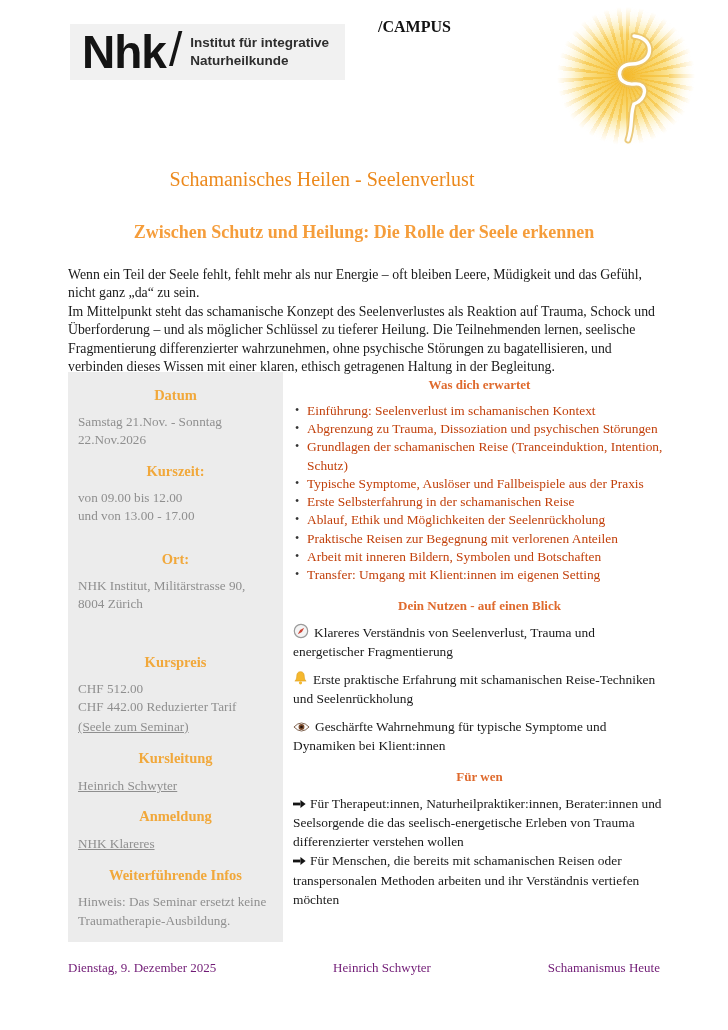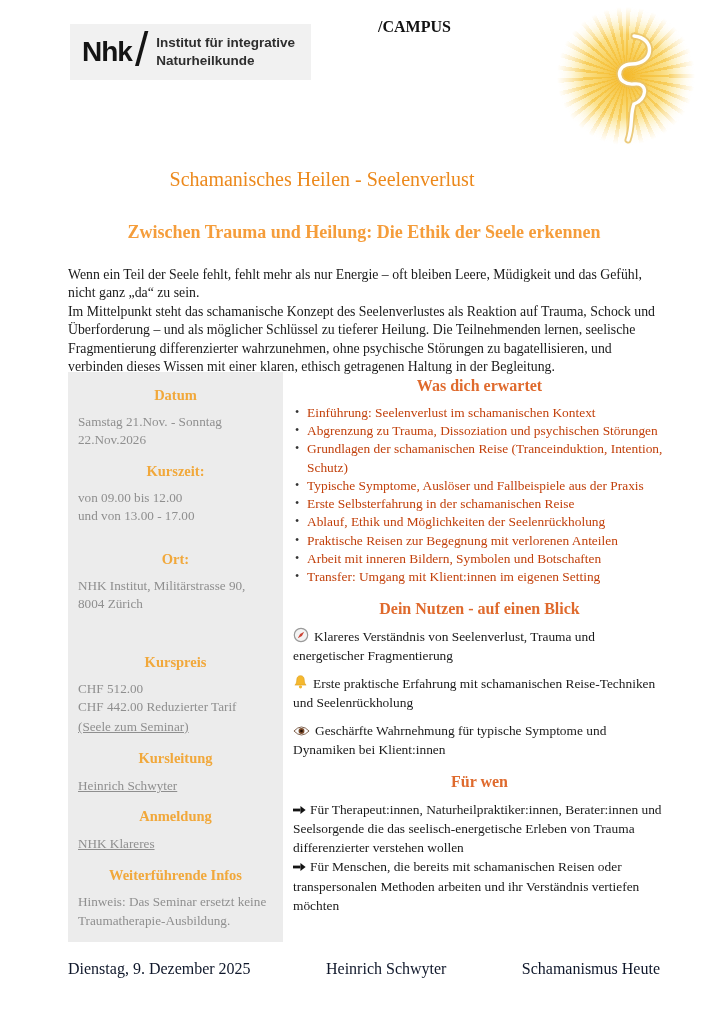--- a/index.html
+++ b/index.html
@@ -9,21 +9,21 @@
   }
 
   
   .logo-box {
     position:absolute; left:70px; top:24px; height:56px;
     background:#f1f1f1; display:flex; align-items:center;
     padding:0 16px 0 12px; box-sizing:border-box;
   }
   .logo-abbr {
     font-family:"Liberation Sans", sans-serif; font-weight:bold;
-    font-size:28px; color:#141414; letter-spacing:-1px; line-height:1;
+    font-size:46px; color:#141414; letter-spacing:-1px; line-height:1;
   }
   .logo-slash {
     font-family:"Liberation Sans", sans-serif; font-weight:300;
     font-size:48px; color:#141414; line-height:0.9; margin:0 8px 4px 3px;
   }
   .logo-text {
     font-family:"Liberation Sans", sans-serif; font-weight:bold;
     font-size:13.5px; color:#2e2e2e; line-height:1.3;
   }
   .campus {
@@ -69,38 +69,38 @@
   .side-h.gap-lg { margin-top:40px; }
   .side-t { color:#8f8f8f; font-size:13.2px; line-height:1.4; margin:0; }
   .side-link {
     color:#8f8f8f; font-size:13.2px; line-height:1.5;
     text-decoration:underline; display:inline-block; cursor:pointer;
   }
 
   .maincol { flex:1; min-width:0; }
   .main-h {
     color:#df6a2d; font-weight:bold; text-align:center;
-    font-size:16px; margin:5px 0 9px;
+    font-size:13px; margin:5px 0 9px;
   }
   .bullets { list-style:none; margin:0 0 4px; padding:0;
              font-size:13.4px; line-height:1.36; color:#c2410c; }
   .bullets li { position:relative; padding-left:14px; }
   .bullets li::before { content:"•"; position:absolute; left:2px; top:0; font-size:12px; color:#333; }
 
   .benefit { font-size:13.4px; line-height:1.42; margin:0 0 9px; color:#191919; }
   .b-icon { display:inline-block; vertical-align:-2px; margin-right:5px; }
 
   .aud { font-size:13.4px; line-height:1.42; margin:0; color:#191919; }
   .a-icon { display:inline-block; vertical-align:-1px; margin-right:4px; }
 
   
   .footer {
     position:absolute; left:68px; top:960px; width:592px;
     display:flex; justify-content:space-between;
-    color:#0f172a; font-size:16px;
+    color:#701a75; font-size:13px;
   }
 </style>
 </head>
 <body>
 
 <div class="page">
 
   <div class="logo-box">
     <span class="logo-abbr">Nhk</span>
     <span class="logo-slash">/</span>
@@ -114,21 +114,21 @@
 
   <div class="sunwrap">
     <div class="sun-glow"></div>
     <svg class="sun-squiggle" viewBox="0 0 165 140">
       <path d="M86 30 C108 32 106 58 84 58 C66 58 68 80 86 78 C101 76 99 94 86 98 C82 108 85 120 80 134" fill="none" stroke="#e7c269" stroke-width="7" stroke-linecap="round" opacity="0.85"></path>
       <path d="M86 30 C108 32 106 58 84 58 C66 58 68 80 86 78 C101 76 99 94 86 98 C82 108 85 120 80 134" fill="none" stroke="#ffffff" stroke-width="3.4" stroke-linecap="round"></path>
     </svg>
   </div>
 
   <div class="title">Schamanisches Heilen - Seelenverlust</div>
-  <div class="subtitle">Zwischen Trauma und Heilung: Die Ethik der Seele erkennen</div>
+  <div class="subtitle">Zwischen Schutz und Heilung: Die Rolle der Seele erkennen</div>
 
   <div class="intro">
     <p>Wenn ein Teil der Seele fehlt, fehlt mehr als nur Energie – oft bleiben Leere, Müdigkeit und das Gefühl, nicht ganz „da“ zu sein.</p>
     <p>Im Mittelpunkt steht das schamanische Konzept des Seelenverlustes als Reaktion auf Trauma, Schock und Überforderung – und als möglicher Schlüssel zu tieferer Heilung. Die Teilnehmenden lernen, seelische Fragmentierung differenzierter wahrzunehmen, ohne psychische Störungen zu bagatellisieren, und verbinden dieses Wissen mit einer klaren, ethisch getragenen Haltung in der Begleitung.</p>
   </div>
 
   <div class="cols">
 
     <div class="sidebar">
       <div class="side-h">Datum</div>

